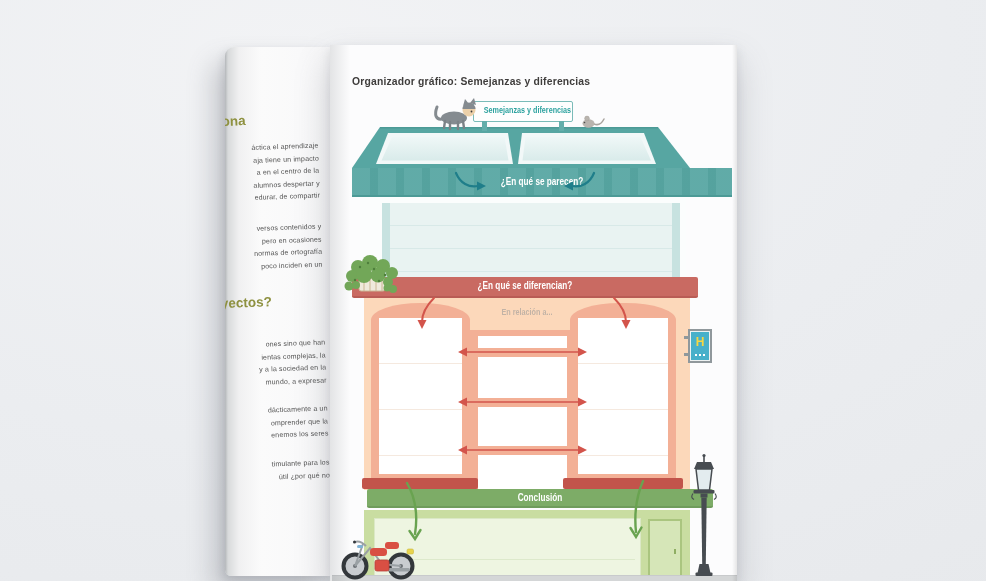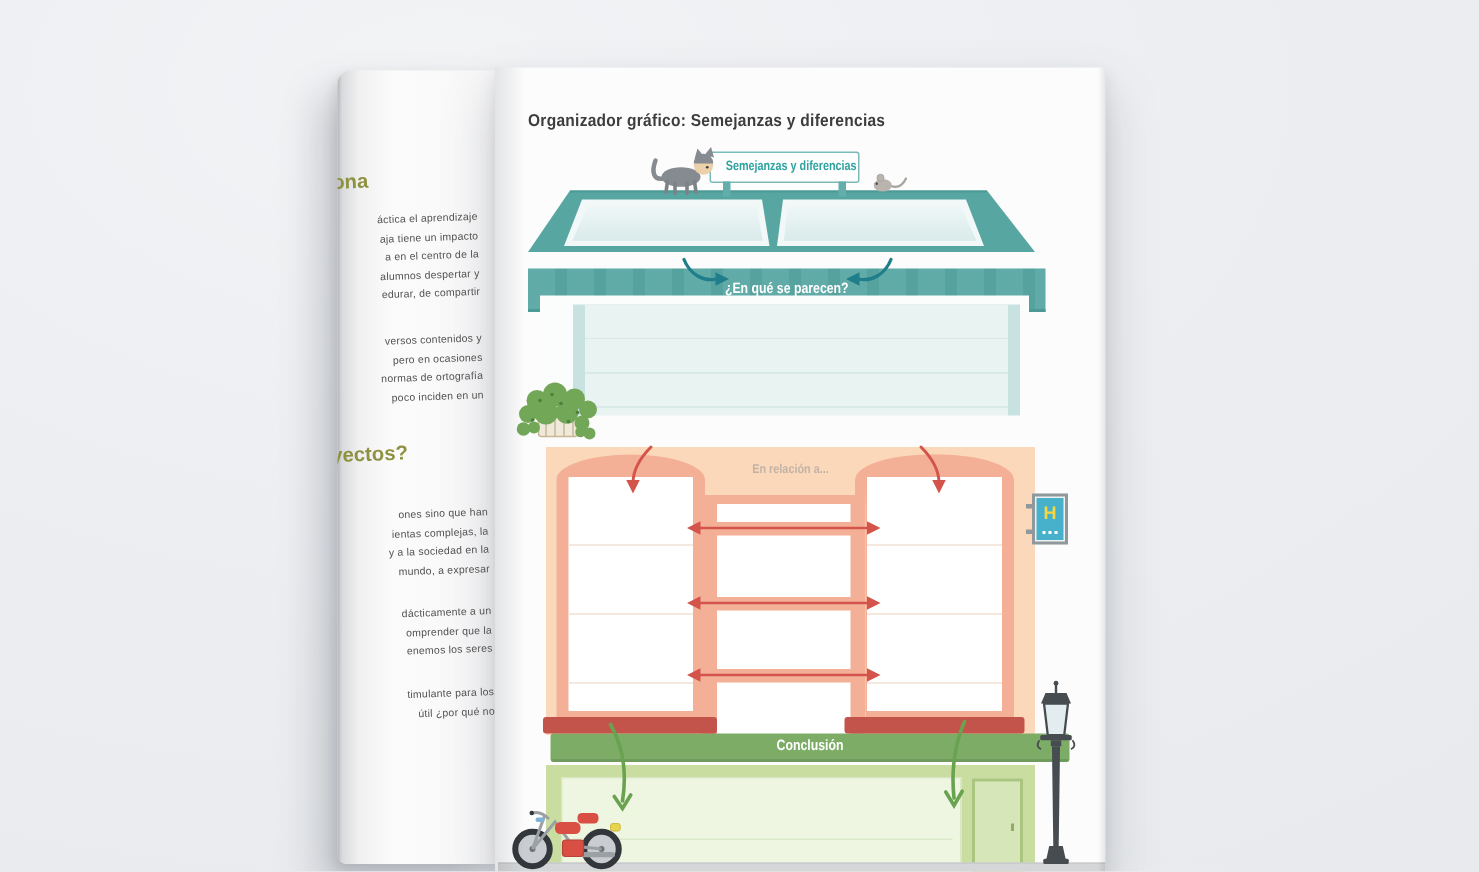--- a/index.html
+++ b/index.html
@@ -33,21 +33,21 @@
   .page-title{left:22px;top:30px;font-weight:bold;font-size:11.5px;color:#3f3d3c;
     letter-spacing:.2px;white-space:nowrap;transform:scaleX(.9);transform-origin:left center;z-index:6;}
 
   .sign{left:143px;top:56px;width:100px;height:21px;background:#fefefe;border:1.5px solid #7abbb8;
     border-radius:2px;z-index:4;text-align:center;}
   .sign .txt{display:block;font-weight:bold;font-size:9px;color:#2fa3a0;line-height:17px;
     transform:scaleX(.8);white-space:nowrap;}
   .sign::before,.sign::after{content:"";position:absolute;top:19px;width:5px;height:10px;background:#63aeab;}
   .sign::before{left:8px;}.sign::after{right:8px;}
 
-  .eave{left:22px;top:134px;width:345px;height:29px;background:#58a7a3;border-bottom:2px solid #4c9a96;z-index:2;
+  .eave{left:22px;top:123px;width:380px;height:29px;background:#58a7a3;border-bottom:2px solid #4c9a96;z-index:2;
     background-image:repeating-linear-gradient(90deg,rgba(255,255,255,.05) 0 18px,rgba(30,75,72,.05) 18px 26px);}
   .band-label{display:block;width:100%;text-align:center;color:#fff;font-weight:bold;
     transform:scaleX(.82);white-space:nowrap;}
   .eave .band-label{font-size:10px;line-height:27px;}
 
   .wall-blue{left:30px;top:152px;width:326px;height:80px;background:#fbfdfd;z-index:2;}
   .wb-glass{position:absolute;left:30px;right:14px;top:6px;bottom:0;background:#e9f3f2;
     background-image:repeating-linear-gradient(180deg,rgba(255,255,255,0) 0 22px,#d8e9e8 22px 23px);}
   .wb-mullion{position:absolute;top:6px;bottom:0;width:8px;background:#c7e2e0;}
   .wb-mullion.l{left:22px;}.wb-mullion.r{right:6px;}
@@ -169,20 +169,23 @@
     <div class="abs eave">
       <span class="band-label">¿En qué se parecen?</span>
     </div>
 
     <div class="abs wall-blue">
       <div class="wb-mullion l"></div>
       <div class="wb-mullion r"></div>
       <div class="wb-glass"></div>
     </div>
 
+    <div class="abs cornice-red">
+      <span class="band-label">¿En qué se diferencian?</span>
+    </div>
 
     <div class="abs wall-peach">
       <div class="relation">En relación a...</div>
       <div class="panel left">
         <div class="panel-inner"></div>
       </div>
       <div class="panel right">
         <div class="panel-inner"></div>
       </div>
     </div>

